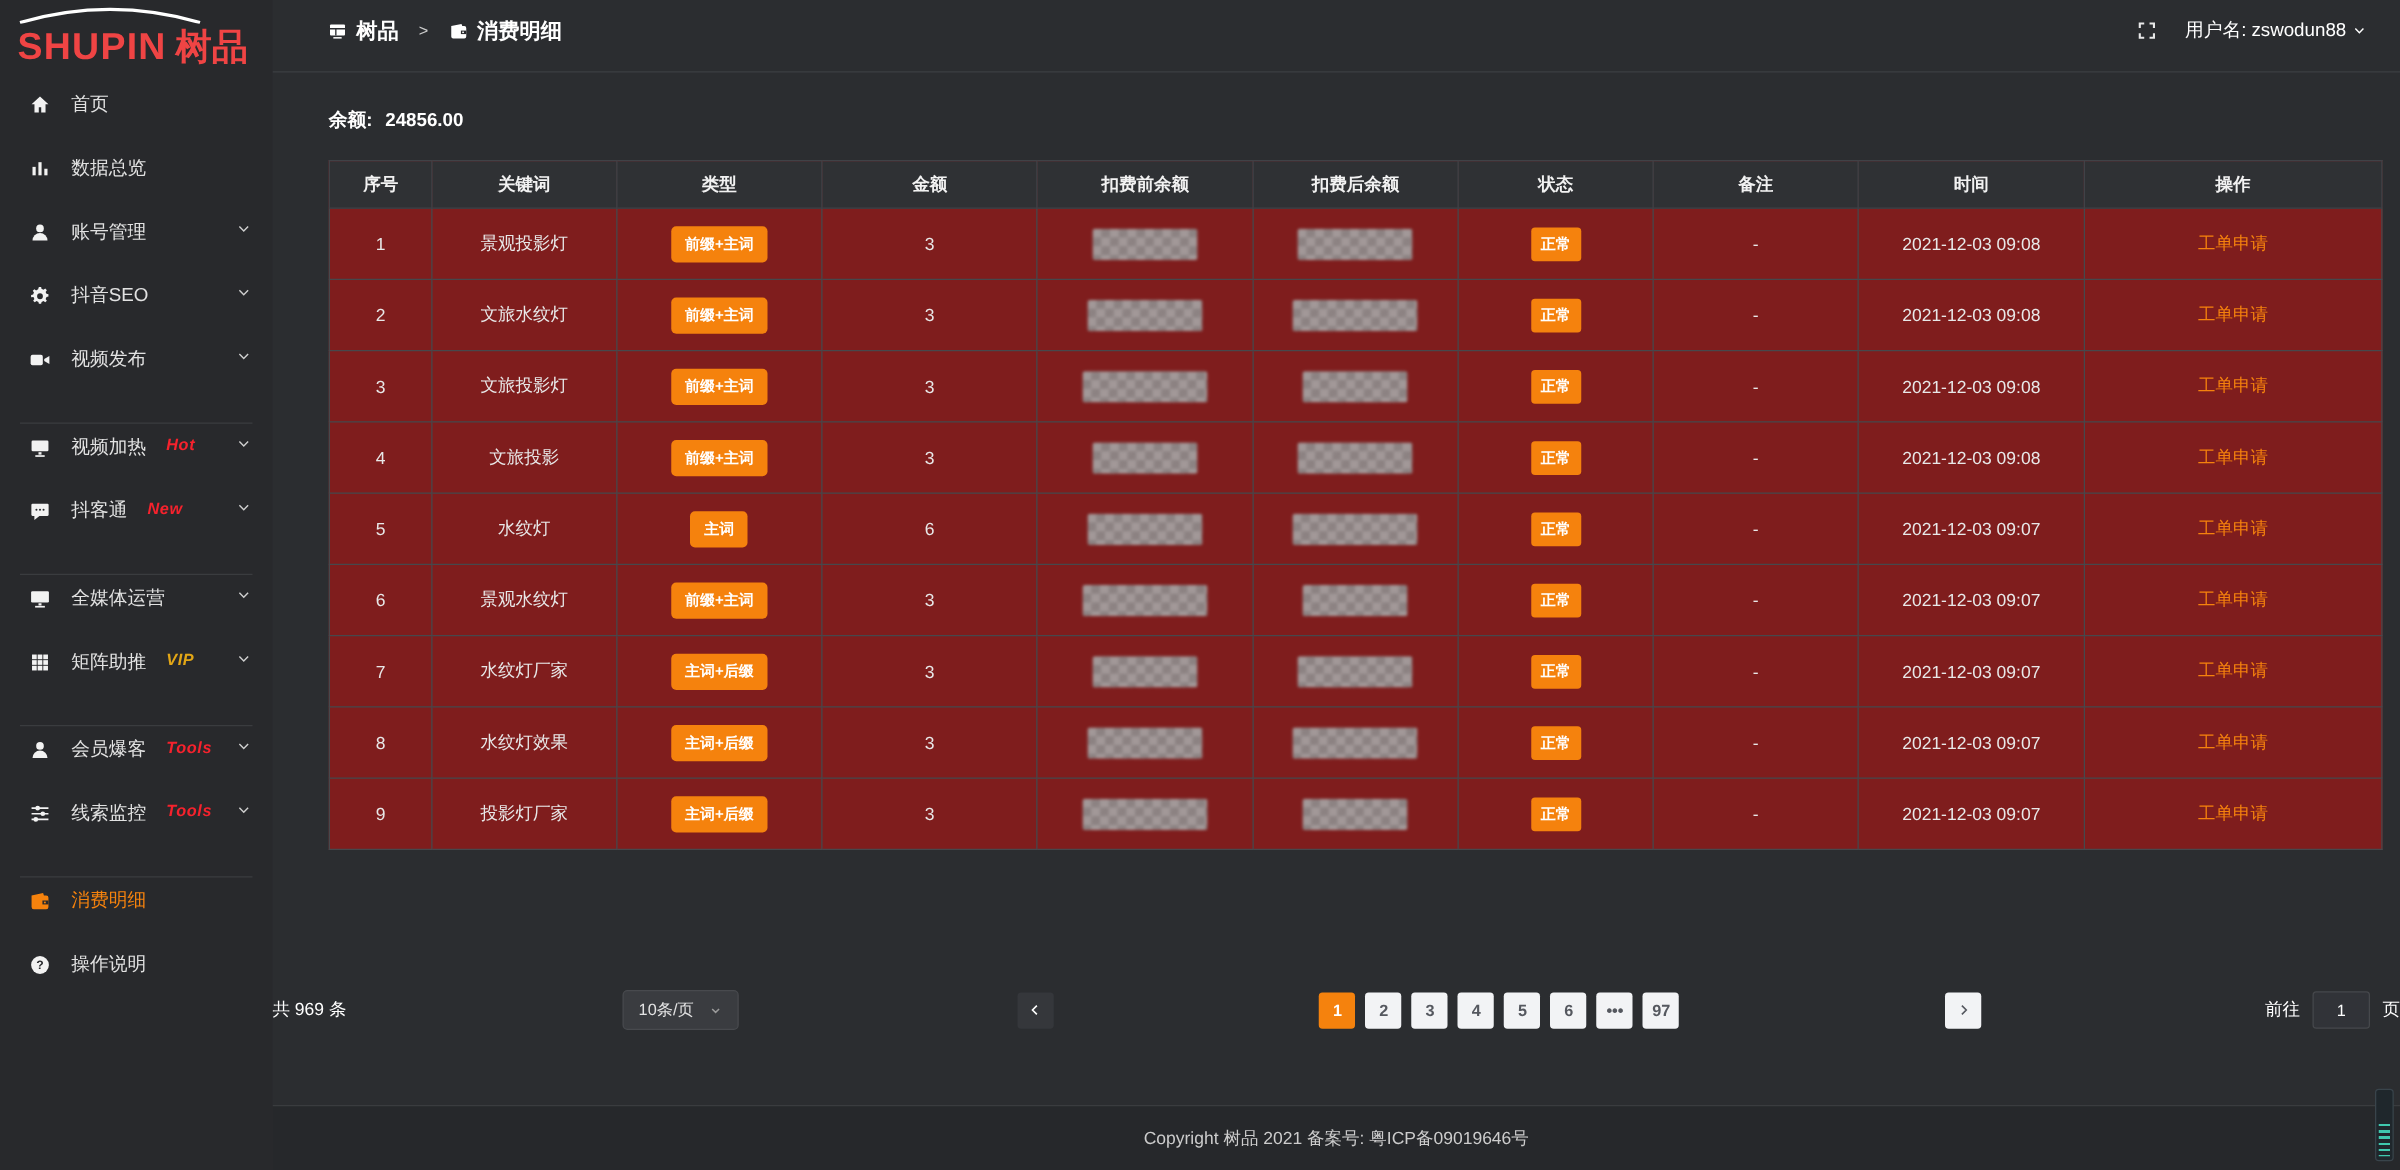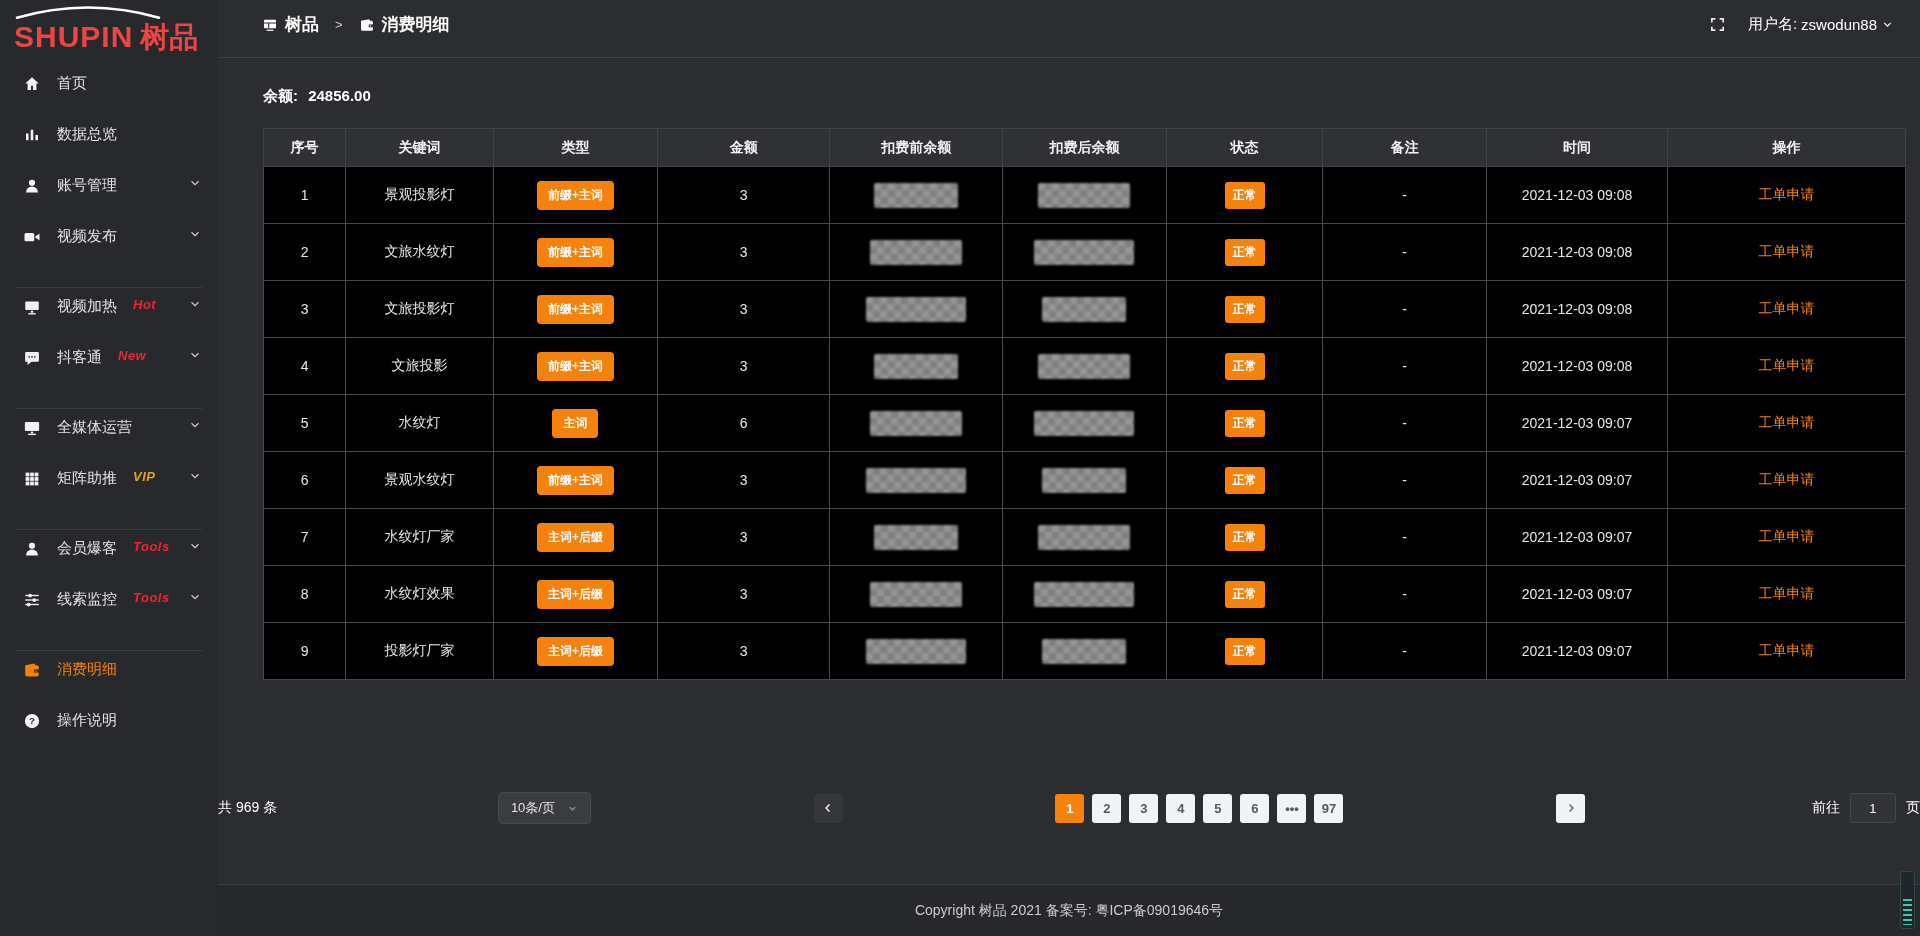--- a/index.html
+++ b/index.html
@@ -30,21 +30,21 @@
   .crumb { display:flex; align-items:center; gap:7px; cursor:pointer; }
   .crumb-sep { color:#cccccc; font-size:13px; font-weight:normal; margin:0 6px; }
   .top-right { margin-left:auto; display:flex; align-items:center; gap:22px; color:#fff; font-size:15px; }
   .fullscreen { display:flex; cursor:pointer; color:#e8e8e8; }
   .user-drop { display:flex; align-items:center; gap:4px; cursor:pointer; }
   
   .content { position:absolute; left:218px; top:59px; right:0; bottom:0; }
   .balance { padding:28px 0 22px 45px; color:#ffffff; font-weight:bold; font-size:15px; }
   .balance .bal-val { margin-left:6px; }
   .table-wrap { margin:0 14px 0 45px; }
-  table { width:100%; border-collapse:collapse; background:#000000; color:#e8e8e8; font-size:14px; text-align:center; table-layout:fixed; }
+  table { width:100%; border-collapse:collapse; background:#7f1d1d; color:#e8e8e8; font-size:14px; text-align:center; table-layout:fixed; }
   thead th { background:#2f3134; color:#f2f2f2; font-weight:bold; height:38px; border:1px solid #404247; font-size:14px; }
   tbody td { height:57px; border:1px solid #46484c; }
   .type-badge { display:inline-block; background:#f5820d; color:#fff; font-size:12px; padding:6px 11px; border-radius:4px; font-weight:bold; }
   .status-badge { display:inline-block; background:#f5820d; color:#fff; font-size:12px; padding:5px 8px; border-radius:3px; font-weight:bold; }
   .censored { display:inline-block; height:25px; border-radius:2px; vertical-align:middle; opacity:.9;
     background-image:
       linear-gradient(45deg, #8d8d8d 25%, transparent 25%, transparent 75%, #8d8d8d 75%),
       linear-gradient(45deg, #8d8d8d 25%, #a6a6a6 25%, #a6a6a6 75%, #8d8d8d 75%);
     background-size:14px 14px; background-position:0 0, 7px 7px; filter:blur(1.3px); }
   .action-link { color:#f5820d; cursor:pointer; }
@@ -99,20 +99,33 @@
         <span class="mi-label">数据总览</span>
       </div>
       <div class="menu-item">
         <span class="mi-icon">
           <svg width="18" height="18" viewBox="0 0 24 24" fill="currentColor">
             <circle cx="12" cy="7.6" r="4.1"></circle>
             <path d="M4 20.5a8 8 0 0 1 16 0z"></path>
           </svg>
         </span>
         <span class="mi-label">账号管理</span>
+        <span class="mi-chev">
+          <svg width="14" height="14" viewBox="0 0 24 24">
+            <path d="M6 9l6 6 6-6" fill="none" stroke="currentColor" stroke-width="2"></path>
+          </svg>
+        </span>
+      </div>
+      <div class="menu-item">
+        <span class="mi-icon">
+          <svg width="18" height="18" viewBox="0 0 24 24" fill="currentColor">
+            <path fill-rule="evenodd" d="M10.8 2h2.4l.5 2.2a8 8 0 0 1 2 .9l1.9-1.3 1.7 1.7-1.3 1.9a8 8 0 0 1 .9 2l2.1.5v2.4l-2.1.5a8 8 0 0 1-.9 2l1.3 1.9-1.7 1.7-1.9-1.3a8 8 0 0 1-2 .9l-.5 2.1h-2.4l-.5-2.1a8 8 0 0 1-2-.9l-1.9 1.3-1.7-1.7 1.3-1.9a8 8 0 0 1-.9-2L2.5 13v-2.4l2.2-.5a8 8 0 0 1 .9-2L4.3 6.2l1.7-1.7 1.9 1.3a8 8 0 0 1 2-.9zM12 15.1a3.1 3.1 0 1 0 0-6.2 3.1 3.1 0 0 0 0 6.2z"></path>
+          </svg>
+        </span>
+        <span class="mi-label">抖音SEO</span>
         <span class="mi-chev">
           <svg width="14" height="14" viewBox="0 0 24 24">
             <path d="M6 9l6 6 6-6" fill="none" stroke="currentColor" stroke-width="2"></path>
           </svg>
         </span>
       </div>
       <div class="menu-item">
         <span class="mi-icon">
           <svg width="18" height="18" viewBox="0 0 24 24" fill="currentColor">
             <rect x="2" y="6.5" width="13" height="11" rx="2"></rect>

